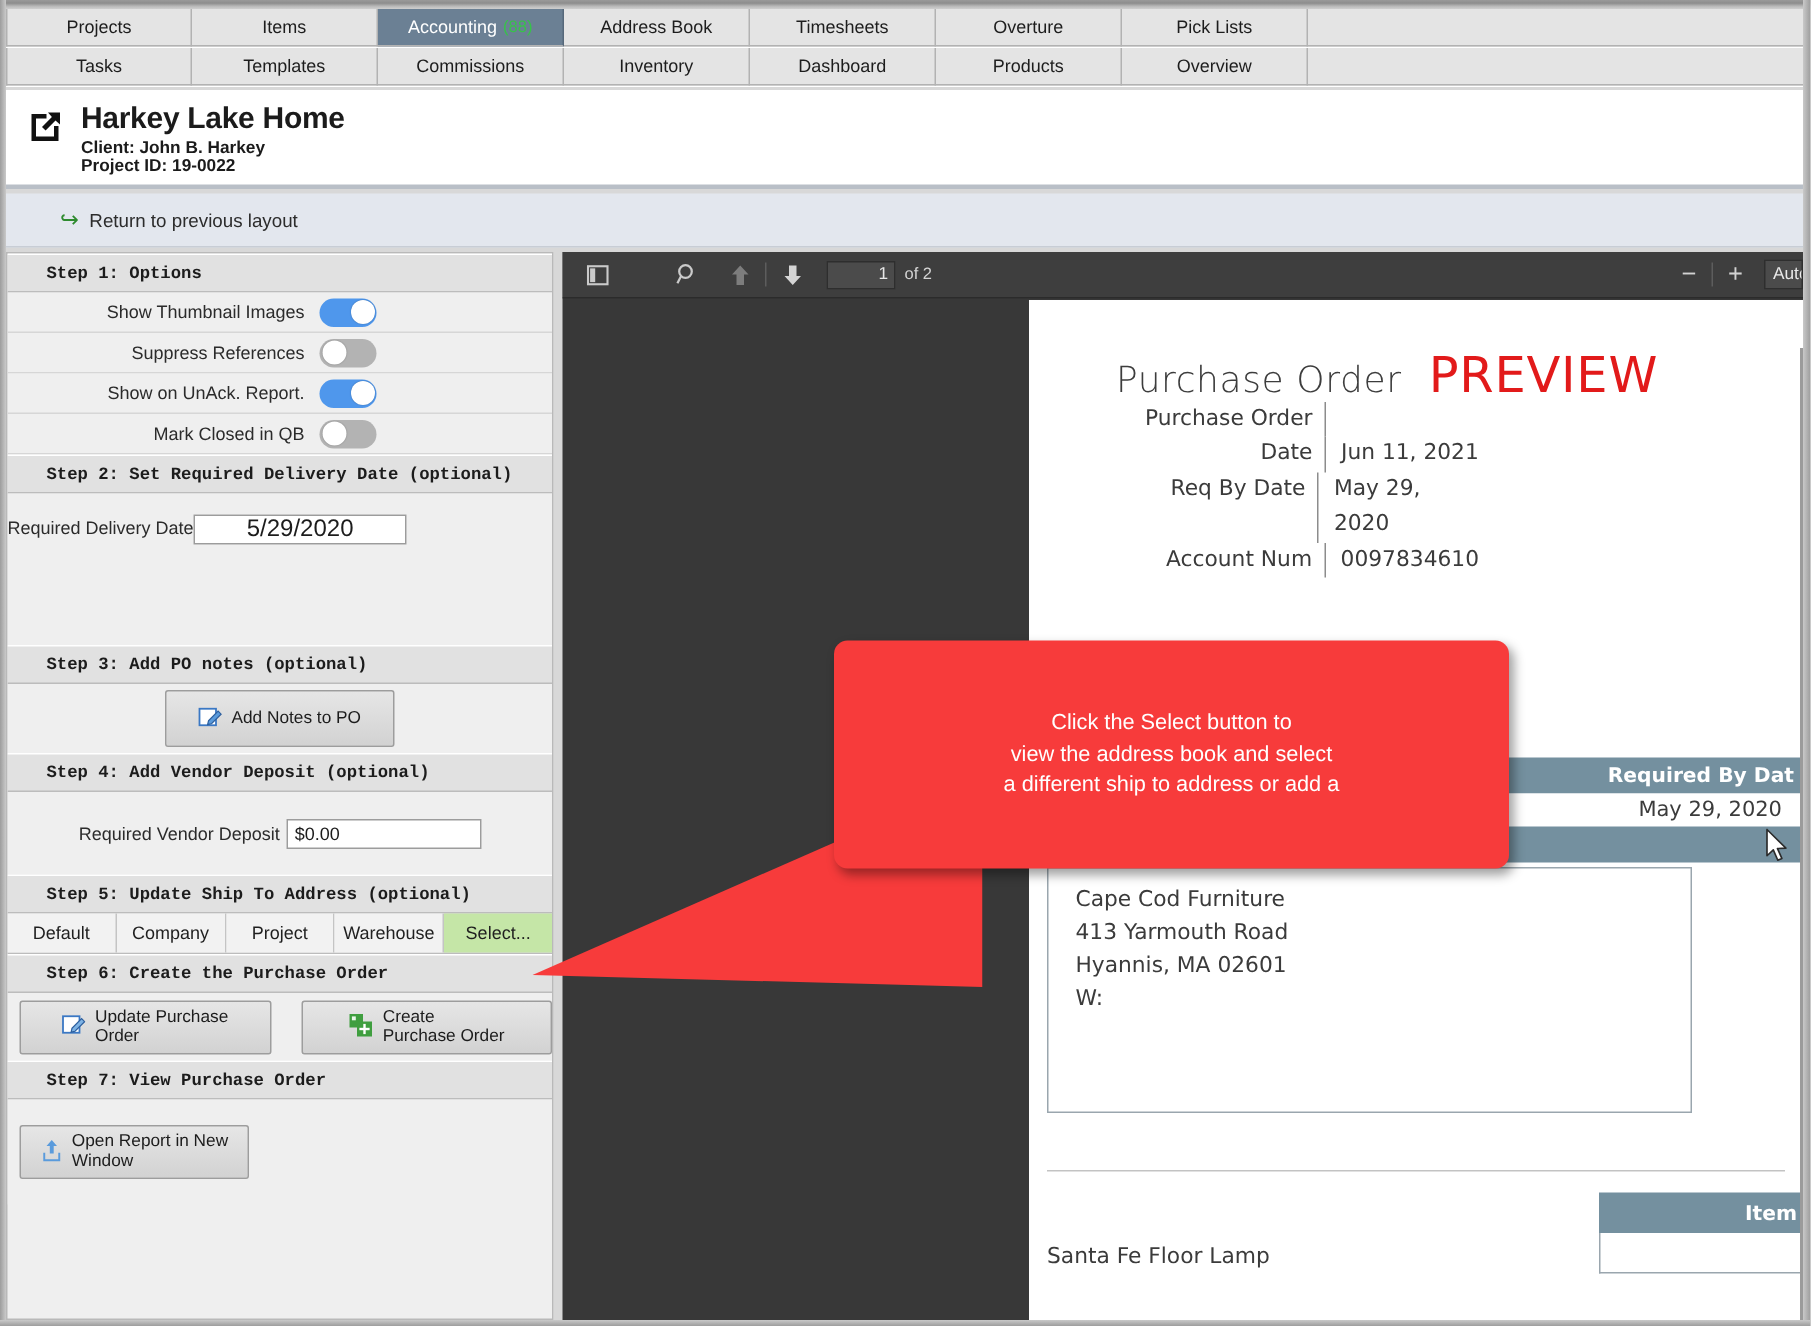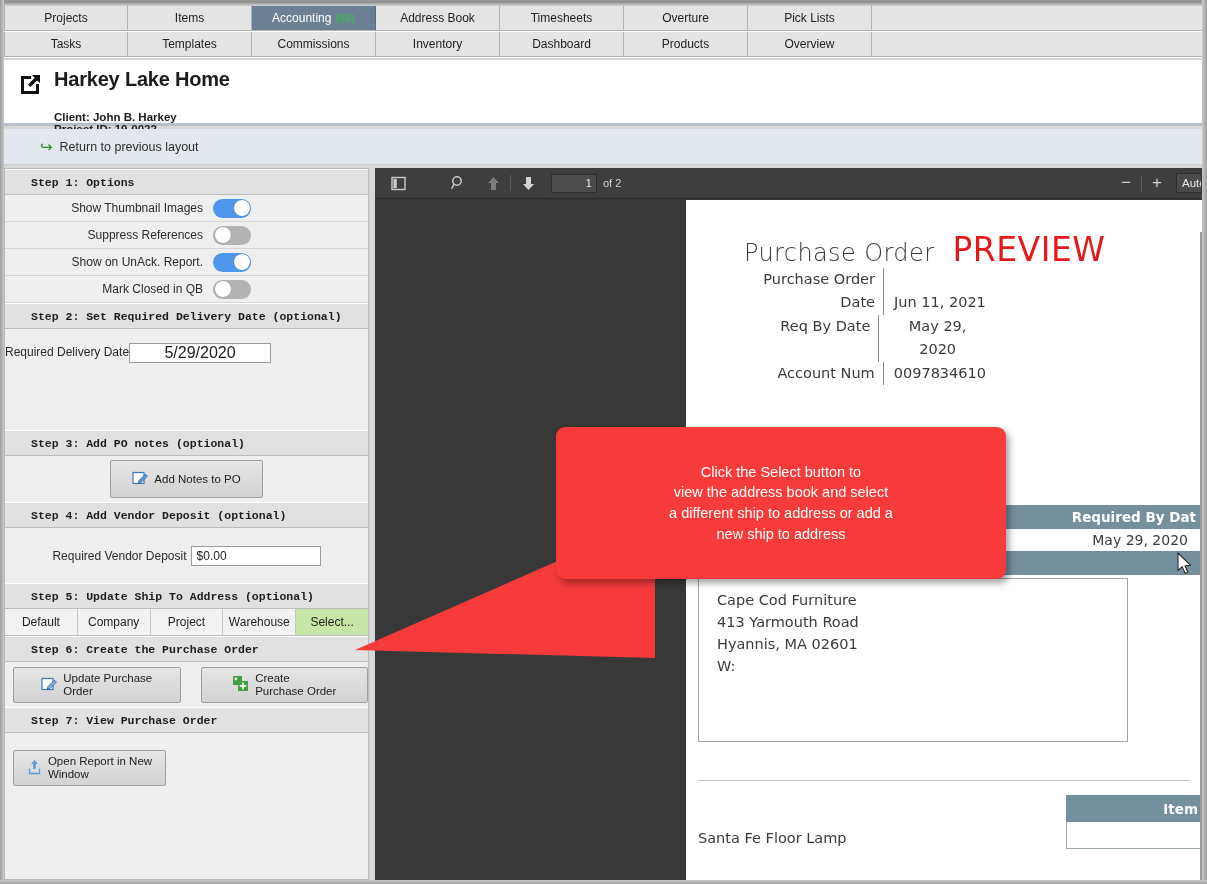--- a/index.html
+++ b/index.html
@@ -78,21 +78,21 @@
     border-bottom: 3px solid #b9bfc7;
     display: flex; align-items: flex-start;
     padding: 9px 0 0 14px;
   }
   #record-header .openlink-icon {
     width: 24px; height: 24px; margin-right: 12px; margin-top: 4px; flex: none;
   }
   .rh-text { line-height: 1.08; }
   .rh-title {
     font-size: 20px; font-weight: bold; color: #1b1b1b;
-    letter-spacing: -.2px; margin-bottom: 20px;
+    letter-spacing: -.2px; margin-bottom: 2px;
   }
   .rh-sub { font-size: 11.5px; font-weight: bold; color: #1b1b1b; }
 
   
   #return-bar {
     position: absolute; left: 4px; top: 129px; width: 1198px; height: 36px;
     background: #e3e7ee;
     display: flex; align-items: center;
     border-bottom: 1px solid #c8cdd5;
   }
@@ -251,21 +251,21 @@
   .po-title { font-size: 24px; color: #3d3d3d; font-weight: 300; letter-spacing: .4px; }
   .po-preview {
     font-size: 33px; color: #e21a1a; margin-left: 18px; letter-spacing: .5px;
   }
   .po-meta { position: absolute; left: 0px; top: 68px; width: 300px; }
   .po-meta-row { display: flex; font-size: 14.5px; color: #3b3b3b; line-height: 1.62; }
   .po-meta-k {
     width: 198px; text-align: right; padding-right: 8px;
     border-right: 1px solid #8c8c8c;
   }
-  .po-meta-v { padding-left: 10px; text-align: center; }
+  .po-meta-v { padding-left: 10px; }
 
   .band {
     position: absolute; left: 0; width: 516px; height: 24px;
     background: #74909f;
     color: #ffffff; font-size: 13.5px; font-weight: bold;
     display: flex; align-items: center; justify-content: flex-end;
     padding-right: 6px;
   }
   #band-reqby { top: 305px; }
   #band-reqby2 { top: 351px; background: #74909f; }
@@ -602,21 +602,20 @@
   </div>
 
   <svg id="callout-tail">
     <polygon points="205,20 300,0 300,118 0,110" fill="#f73b3b" transform="translate(0,0)"></polygon>
   </svg>
   <div id="callout">
     <div>
       <div>Click the Select button to</div>
       <div>view the address book and select</div>
       <div>a different ship to address or add a</div>
-      <div>new ship to address</div>
     </div>
   </div>
 
   <svg id="mouse-cursor" width="17" height="25" viewBox="0 0 17 25">
     <path d="M1 1 L1 18.5 L5.2 14.6 L8.2 21.5 L10.9 20.3 L8 13.7 L13.6 13.4 Z" fill="#ffffff" stroke="#2a2a2a" stroke-width="1.1" stroke-linejoin="round"></path>
   </svg>
 
 </div>
 
 </body></html>

